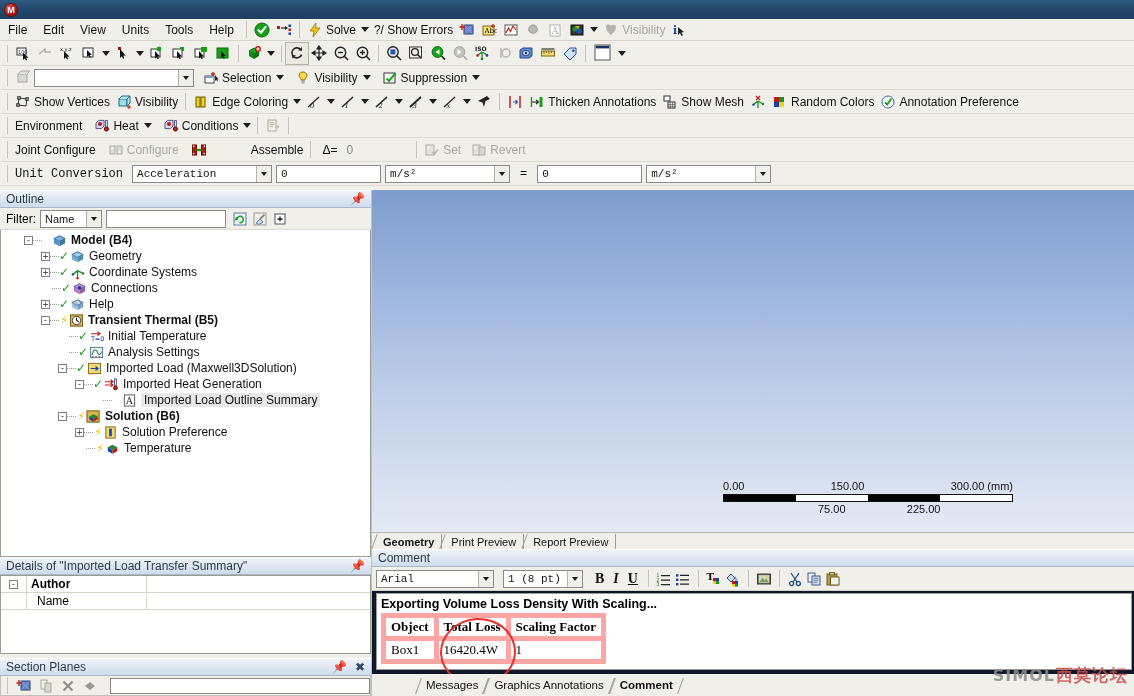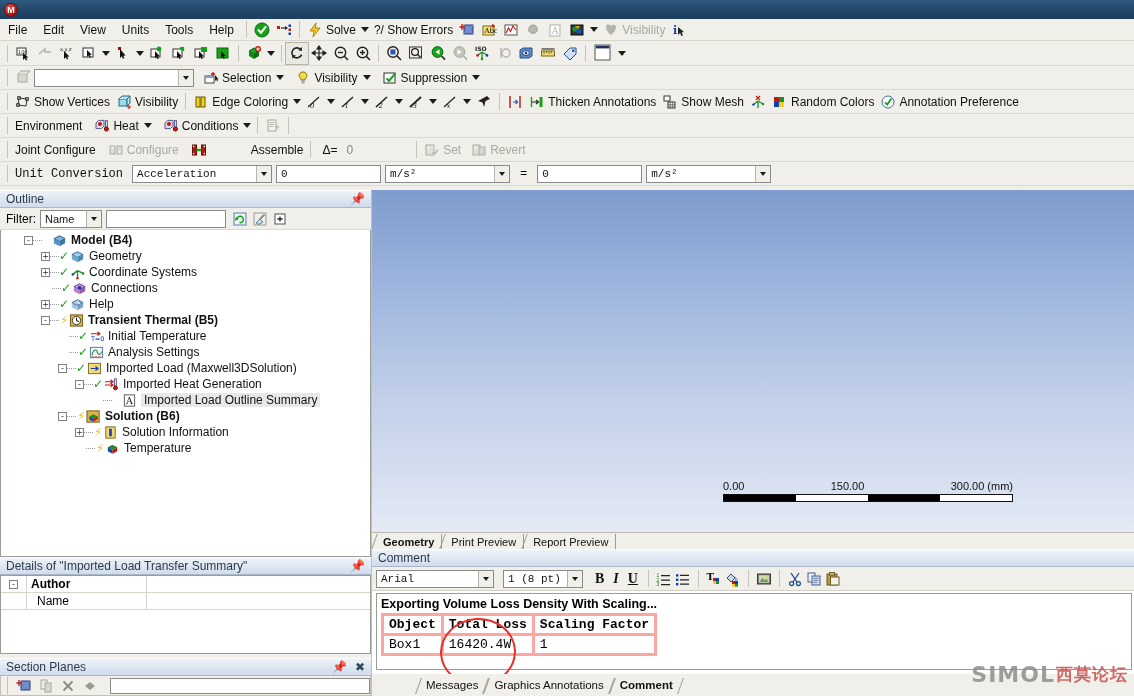--- a/index.html
+++ b/index.html
@@ -177,35 +177,35 @@
   }
   .gtab:before {
     content:""; position:absolute; left:0; top:0; bottom:0; width:7px;
     border-left:1px solid #9d9b91; transform: skewX(-20deg);
   }
   .gtab.active { font-weight:bold; }
 
   
   .comment-panel {
     position:absolute; left:372px; top:549px; right:0; bottom:0;
-    background:#ffffff;
+    background:#0f172a;
   }
   .cmt-toolbar {
     height:24px; background:#f0efe9; display:flex; align-items:center;
     gap:3px; padding-left:4px; border-bottom:1px solid #d3d1c7;
   }
   .cmt-body {
     position:absolute; left:4px; right:2px; top:44px; bottom:26px;
     background:#fff; border:1px solid #9c9c93; overflow:hidden; padding:2px 0 0 2px;
   }
   .cmt-line { font-size:12.5px; font-weight:bold; color:#000; margin:1px 0 2px 2px; }
   .cmt-table { border-collapse:collapse; margin-left:2px; }
   .cmt-table td, .cmt-table th {
-    border:3px solid #fca5a5; font-size:13px; padding:1px 5px; text-align:left; color:#000;
-    font-family:Liberation Mono, monospace;
+    border:5px solid #fca5a5; font-size:13px; padding:1px 5px; text-align:left; color:#000;
+    font-family:Liberation Serif, serif;
   }
   .cmt-table th { font-weight:bold; }
   .cmt-table td { font-weight:normal; }
   .ellipse {
     position:absolute; border:2px solid #e8312a; border-radius:50%;
     pointer-events:none;
   }
   .bot-tabs {
     position:absolute; left:0; right:0; bottom:0; height:22px;
     background:#f0efe9; display:flex; align-items:center; padding-left:46px;
@@ -223,21 +223,21 @@
     content:""; position:absolute; right:0; top:1px; bottom:0; width:8px;
     border-right:1px solid #9d9b91; transform:skewX(-20deg);
   }
   .btab.active { font-weight:bold; }
   .watermark {
     position:absolute; right:6px; bottom:9px;
     display:flex; align-items:center; gap:1px;
     opacity:.85; pointer-events:none;
   }
   .wm-simol {
-    font-family:"DejaVu Sans", sans-serif; font-weight:bold; font-size:22px;
+    font-family:"DejaVu Sans", sans-serif; font-weight:bold; font-size:16px;
     color:#8e8e8e; letter-spacing:1px;
   }
   .wm-cn { font-size:17px; color:#c8504e; font-weight:bold; letter-spacing:1px; }
   .divider-v { position:absolute; left:371px; top:190px; bottom:0; width:1px; background:#c3c1b7; }
 </style>
 </head>
 <body>
 
 <div class="app">
 
@@ -1107,21 +1107,21 @@
           </div>
           <div class="tnode">
             <span class="spacer" style="width: 74px;"></span>
             <span class="exp">+</span>
             <span style="display: inline-block; width: 9px; height: 1px; background: repeating-linear-gradient(to right, rgb(154, 154, 154) 0px, rgb(154, 154, 154) 1px, transparent 1px, transparent 2px);"></span>
             <span class="bolt" style="display: inline-block; width: 10px; text-align: center;">⚡</span>
             <span class="ico" style="width: 15px; height: 15px;"><svg width="15" height="15" viewBox="0 0 16 16">
                 <rect x="3" y="2" width="10" height="12" fill="#f0d87a" stroke="#7b6a13"></rect>
                 <rect x="6.6" y="4" width="2.8" height="8" fill="#1540b0"></rect>
               </svg></span>
-            <span class="lbl">Solution Information</span>
+            <span class="lbl">Solution Preference</span>
           </div>
           <div class="tnode">
             <span class="spacer" style="width: 74px;"></span>
             <span style="display: inline-block; width: 11px;"></span>
             <span style="display: inline-block; width: 9px; height: 1px; background: repeating-linear-gradient(to right, rgb(154, 154, 154) 0px, rgb(154, 154, 154) 1px, transparent 1px, transparent 2px);"></span>
             <span class="bolt" style="display: inline-block; width: 10px; text-align: center;">⚡</span>
             <span class="ico" style="width: 15px; height: 15px;"><svg width="15" height="15" viewBox="0 0 16 16">
                 <path d="M3 7 L8 4.5 L13 7 L8 9.5 Z" fill="#1a8f2a"></path>
                 <path d="M3 7 V11 L8 13.5 V9.5 Z" fill="#1540b0"></path>
                 <path d="M8 9.5 L13 7 V11 L8 13.5 Z" fill="#c01a10"></path>
@@ -1204,20 +1204,25 @@
         <span>0.00</span>
         <span>150.00</span>
         <span>300.00 (mm)</span>
       </div>
       <div class="sb-track">
         <div class="sb-seg" style="background:#000;"></div>
         <div class="sb-seg" style="background:#fff;"></div>
         <div class="sb-seg" style="background:#000;"></div>
         <div class="sb-seg" style="background:#fff;"></div>
       </div>
+      <div class="sb-labels-bot">
+        <span style="width:25%;"></span>
+        <span style="width:25%;text-align:center;">75.00</span>
+        <span style="width:25%;text-align:right;">225.00</span>
+      </div>
     </div>
   </div>
 
   <div class="geo-tabs">
     <div class="gtab active">Geometry</div>
     <div class="gtab">Print Preview</div>
     <div class="gtab">Report Preview</div>
   </div>
 
   <div class="comment-panel">

